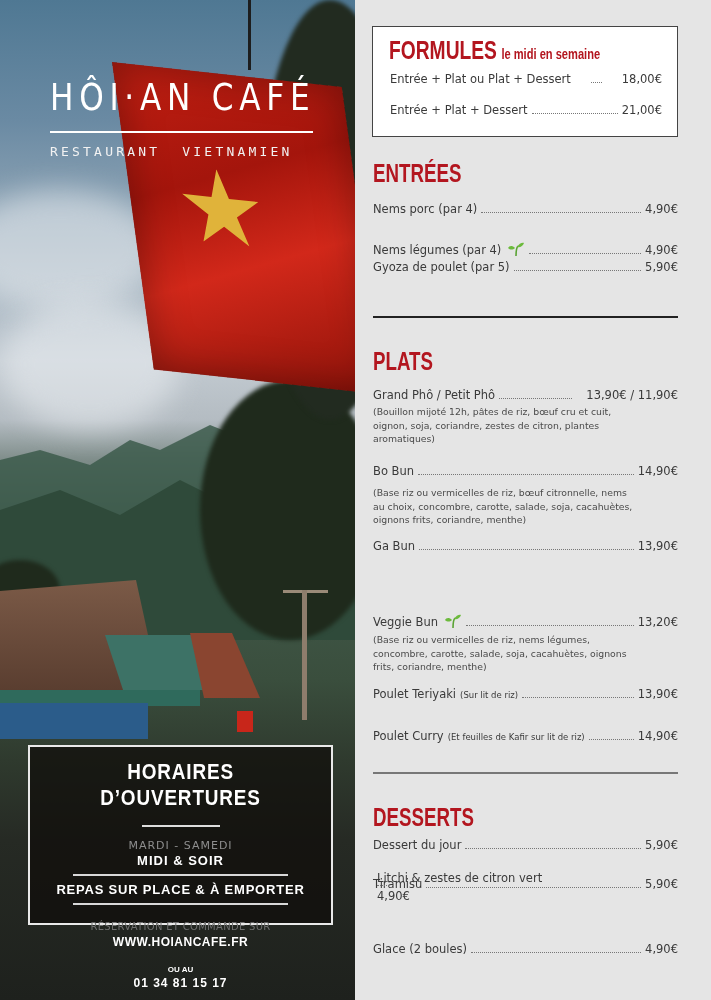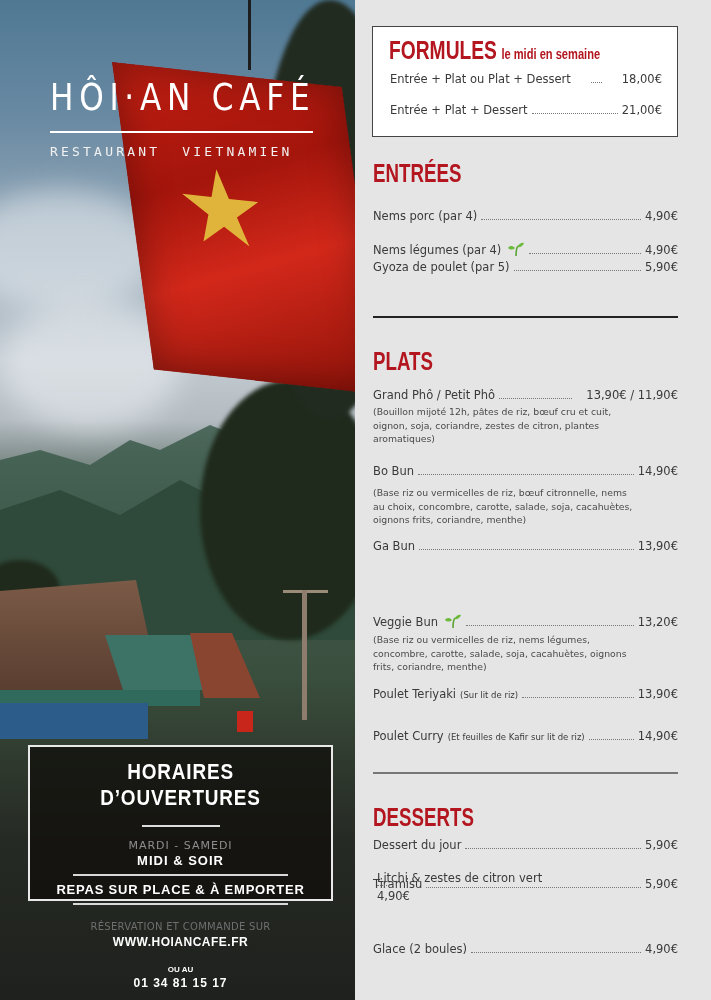--- a/index.html
+++ b/index.html
@@ -45,21 +45,21 @@
     letter-spacing: 7px; line-height: 44px; transform: scaleX(0.82); transform-origin: left center;
     white-space: nowrap;
   }
   .brand-rule { margin-top: 12px; width: 263px; height: 2px; background: #ffffff; }
   .brand-sub {
     margin-top: 11px; font-family: "DejaVu Sans Mono", monospace; font-size: 13px;
     letter-spacing: 3.2px; white-space: pre; color: #f2f2f2;
   }
 
   .hours-box {
-    position: absolute; left: 28px; top: 745px; width: 305px; height: 156px;
+    position: absolute; left: 28px; top: 745px; width: 305px; height: 180px;
     border: 2px solid #e9e9e9; background: rgba(15,12,10,0.72);
     text-align: center; color: #fff;
   }
   .hours-title {
     margin-top: 12px; font-family: "Liberation Sans", sans-serif; font-weight: bold;
     font-size: 22px; letter-spacing: 1px; transform: scaleX(0.86); display: inline-block;
   }
   .hours-rule-short { width: 78px; height: 2px; background: #ddd; margin: 14px auto 0; }
   .hours-days { margin-top: 12px; font-size: 11px; letter-spacing: 1px; color: #8e8e8e; }
   .hours-times { margin-top: 1px; font-family: "Liberation Sans", sans-serif; font-weight: bold; font-size: 13px; letter-spacing: 1px; }
@@ -160,21 +160,21 @@
     <span class="dots"></span>
     <span class="price">18,00€</span>
   </div>
   <div class="row" style="top:103px;left:35px;width:272px;">
     <span class="name">Entrée + Plat + Dessert</span>
     <span class="dots"></span>
     <span class="price">21,00€</span>
   </div>
 
   <div class="section-title red" style="top:158px;">ENTRÉES</div>
-  <div class="row" style="top:209px;">
+  <div class="row" style="top:202px;">
     <span class="name">Nems porc (par 4)</span>
     <span class="dots"></span>
     <span class="price">4,90€</span>
   </div>
   <div class="row" style="top:240px;">
     <span class="name">Nems légumes (par 4)</span>
     <svg class="sprout" viewBox="0 0 18 14">
         <path d="M9 14 C9 9 9 6 11 4" stroke="#5aa334" stroke-width="1.6" fill="none"></path>
         <path d="M10 5 C12 1 16 0 17 1 C16 4 13 6 10 5 Z" fill="#6cba3c"></path>
         <path d="M8 6 C5 3 2 4 1 6 C3 8 6 8 8 6 Z" fill="#6cba3c"></path>

